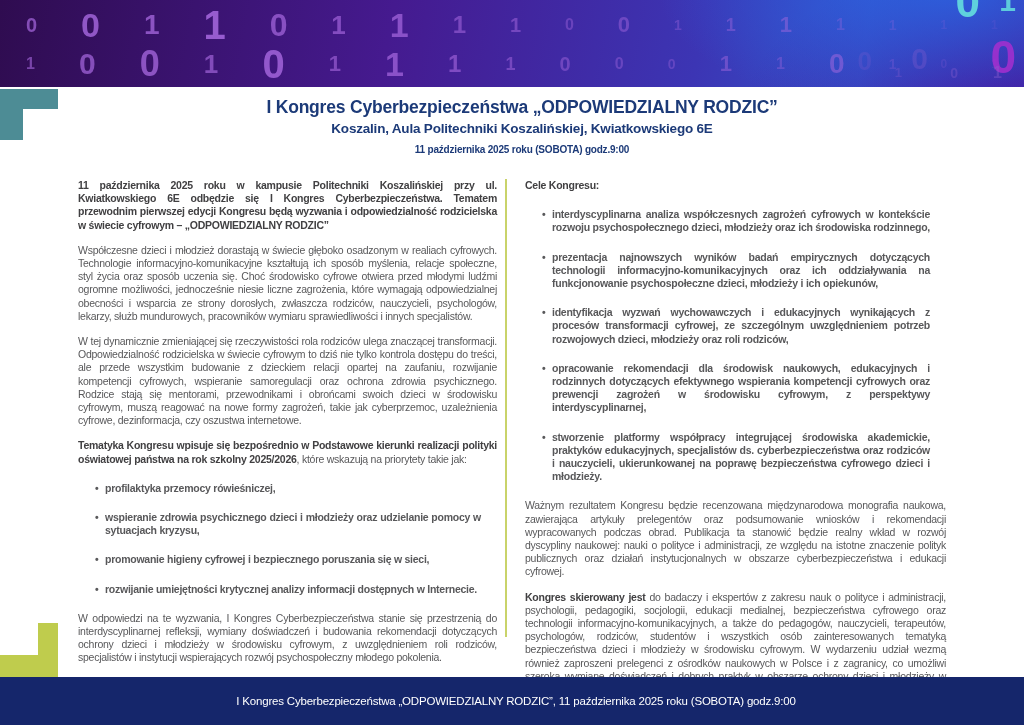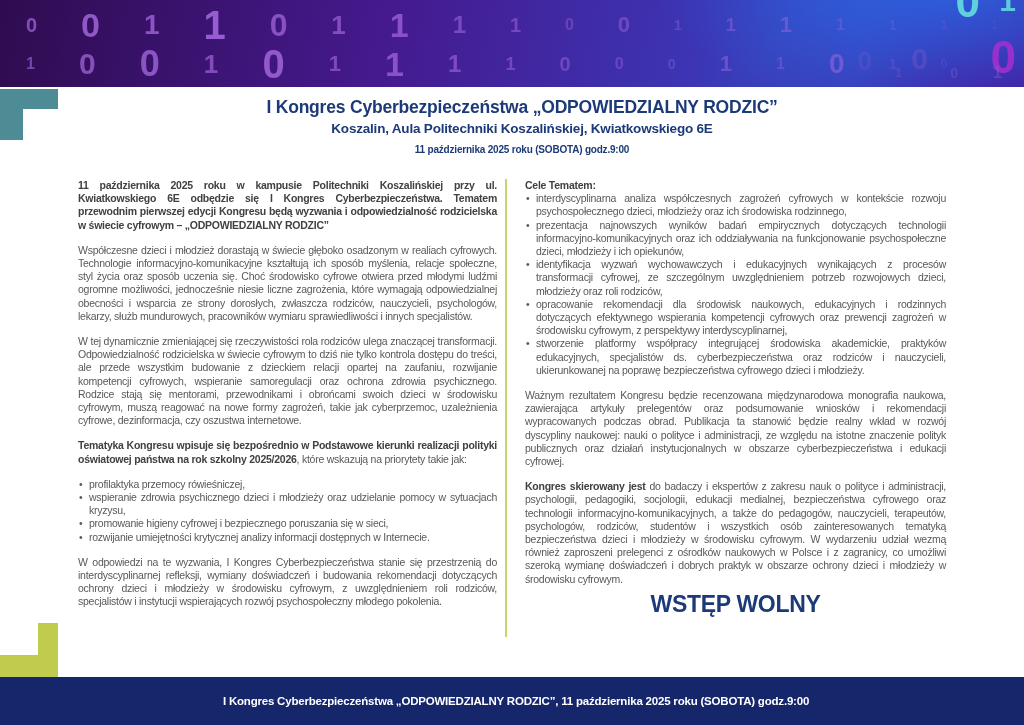--- a/index.html
+++ b/index.html
@@ -43,29 +43,29 @@
   
   .content{position:absolute;top:179px;left:78px;width:870px;display:flex;}
   .col{font-size:10.5px;line-height:13.2px;color:#58585a;text-align:justify;
     letter-spacing:-0.25px;}
   .col-left{width:419px;}
   .divider{width:2px;background:#c9d36a;margin:0 0 0 8px;height:458px;flex-shrink:0;}
   .col-right{width:421px;margin-left:18px;}
   .col p{margin:0 0 12px 0;}
   .col p.bold,.col .lead{font-weight:bold;color:#414042;}
   .col ul{list-style:none;margin:0 0 12px 0;padding:0;}
-  .col li{position:relative;padding-left:11px;margin:0;}
+  .col li{position:relative;padding-left:11px;margin:16px;font-weight:bold;}
   .col li::before{content:"\2022";position:absolute;left:1px;top:0;color:#58585a;}
   .free-entry{text-align:center;color:#1c3a78;font-weight:bold;font-size:23px;
     letter-spacing:-0.3px;}
 
   
   .footer{position:absolute;left:0;bottom:0;width:1024px;height:48px;background:#15266b;
     display:flex;align-items:center;justify-content:center;}
-  .footer span{color:#ffffff;font-weight:bold;font-size:11.5px;letter-spacing:-0.2px;margin-left:8px;}
+  .footer span{color:#ffffff;font-weight:normal;font-size:11.5px;letter-spacing:-0.2px;margin-left:8px;}
 </style>
 </head>
 <body>
 
 <div class="page">
 
   <div class="banner">
     <div class="digit-row r1">
         <span style="font-size: 20px; opacity: 0.7;">0</span>
         <span style="font-size: 34px; opacity: 0.8;">0</span>
@@ -140,21 +140,21 @@
         <li>wspieranie zdrowia psychicznego dzieci i młodzieży oraz udzielanie pomocy w sytuacjach kryzysu,</li>
         <li>promowanie higieny cyfrowej i bezpiecznego poruszania się w sieci,</li>
         <li>rozwijanie umiejętności krytycznej analizy informacji dostępnych w Internecie.</li>
       </ul>
       <p>W odpowiedzi na te wyzwania, I Kongres Cyberbezpieczeństwa stanie się przestrzenią do interdyscyplinarnej refleksji, wymiany doświadczeń i budowania rekomendacji dotyczących ochrony dzieci i młodzieży w środowisku cyfrowym, z uwzględnieniem roli rodziców, specjalistów i instytucji wspierających rozwój psychospołeczny młodego pokolenia.</p>
     </div>
 
     <div class="divider"></div>
 
     <div class="col col-right">
-      <p style="margin-bottom:0;"><strong class="lead">Cele Tematem:</strong></p>
+      <p style="margin-bottom:0;"><strong class="lead">Cele Kongresu:</strong></p>
       <ul>
         <li>interdyscyplinarna analiza współczesnych zagrożeń cyfrowych w kontekście rozwoju psychospołecznego dzieci, młodzieży oraz ich środowiska rodzinnego,</li>
         <li>prezentacja najnowszych wyników badań empirycznych dotyczących technologii informacyjno-komunikacyjnych oraz ich oddziaływania na funkcjonowanie psychospołeczne dzieci, młodzieży i ich opiekunów,</li>
         <li>identyfikacja wyzwań wychowawczych i edukacyjnych wynikających z procesów transformacji cyfrowej, ze szczególnym uwzględnieniem potrzeb rozwojowych dzieci, młodzieży oraz roli rodziców,</li>
         <li>opracowanie rekomendacji dla środowisk naukowych, edukacyjnych i rodzinnych dotyczących efektywnego wspierania kompetencji cyfrowych oraz prewencji zagrożeń w środowisku cyfrowym, z perspektywy interdyscyplinarnej,</li>
         <li>stworzenie platformy współpracy integrującej środowiska akademickie, praktyków edukacyjnych, specjalistów ds. cyberbezpieczeństwa oraz rodziców i nauczycieli, ukierunkowanej na poprawę bezpieczeństwa cyfrowego dzieci i młodzieży.</li>
       </ul>
       <p>Ważnym rezultatem Kongresu będzie recenzowana międzynarodowa monografia naukowa, zawierająca artykuły prelegentów oraz podsumowanie wniosków i rekomendacji wypracowanych podczas obrad. Publikacja ta stanowić będzie realny wkład w rozwój dyscypliny naukowej: nauki o polityce i administracji, ze względu na istotne znaczenie polityk publicznych oraz działań instytucjonalnych w obszarze cyberbezpieczeństwa i edukacji cyfrowej.</p>
       <p><strong class="lead">Kongres skierowany jest</strong><span> do badaczy i ekspertów z zakresu nauk o polityce i administracji, psychologii, pedagogiki, socjologii, edukacji medialnej, bezpieczeństwa cyfrowego oraz technologii informacyjno-komunikacyjnych, a także do pedagogów, nauczycieli, terapeutów, psychologów, rodziców, studentów i wszystkich osób zainteresowanych tematyką bezpieczeństwa dzieci i młodzieży w środowisku cyfrowym. W wydarzeniu udział wezmą również zaproszeni prelegenci z ośrodków naukowych w Polsce i z zagranicy, co umożliwi szeroką wymianę doświadczeń i dobrych praktyk w obszarze ochrony dzieci i młodzieży w środowisku cyfrowym.</span></p>
       <div class="free-entry">WSTĘP WOLNY</div>

